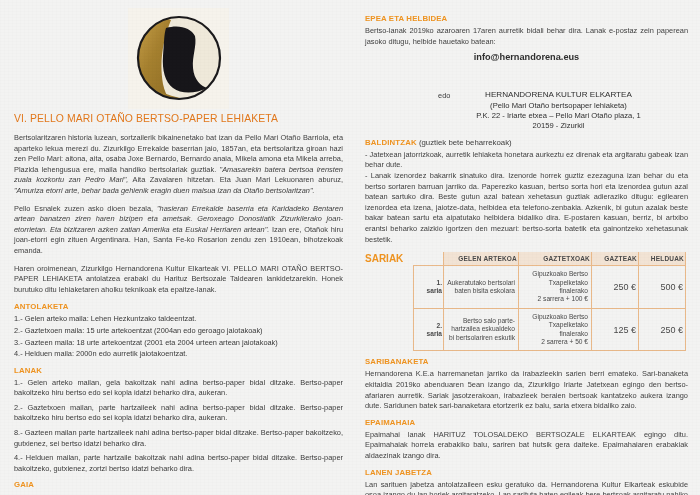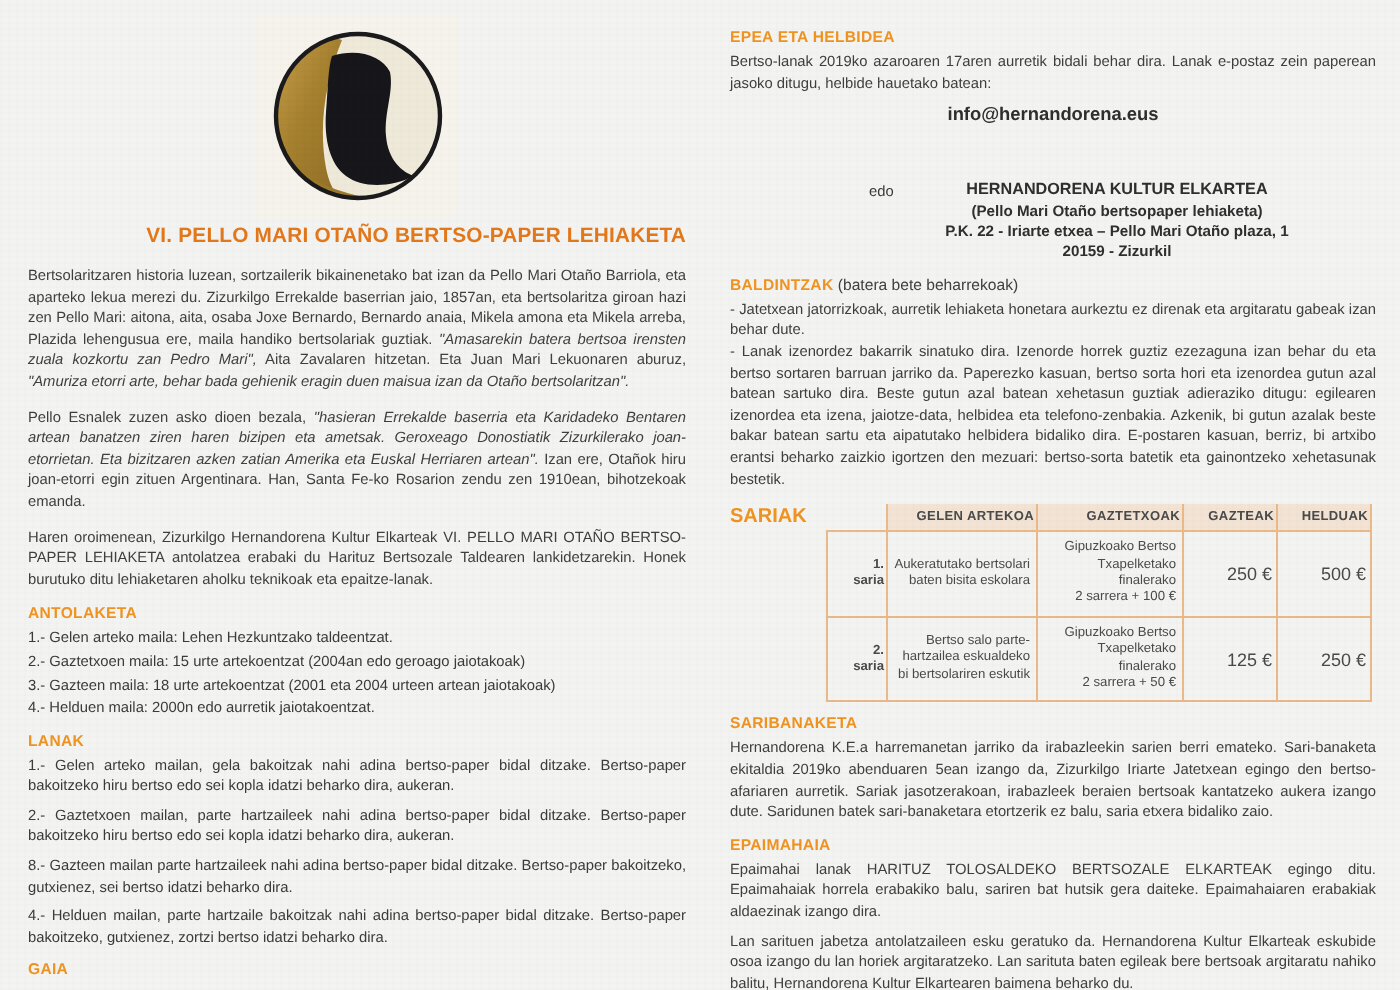--- a/index.html
+++ b/index.html
@@ -57,23 +57,23 @@
     width: 101px;
     height: 101px;
     background: #f6f3ec;
     display: flex;
     align-items: center;
     justify-content: center;
   }
   .logo-svg { display:block; }
 
   .doc-title {
-    text-align: right;
+    text-align: left;
     color: #e2781c;
-    font-weight: bold;
+    font-weight: normal;
     font-size: 10.4px;
     letter-spacing: .1px;
     margin: 1px 0 9px 0;
     white-space: nowrap;
   }
 
   
   p.body {
     font-size: 7.4px;
     line-height: 10.6px;
@@ -133,21 +133,21 @@
     font-size: 7.4px;
     width: 64px;
     text-align: center;
     padding-top: 1px;
     flex: none;
   }
   .addr-lines {
     text-align: center;
     font-size: 7.6px;
     line-height: 10.4px;
-    font-weight: bold;
+    font-weight: normal;
     color: #2f2f2f;
   }
   .addr-lines .l1 { font-size: 8.1px; }
 
   
   .sariak-wrap {
     display: flex;
     align-items: flex-start;
     margin-top: 4px;
   }
@@ -282,21 +282,21 @@
       <div class="addr-edo">edo</div>
       <div class="addr-lines">
         <div class="l1">HERNANDORENA KULTUR ELKARTEA</div>
         <div>(Pello Mari Otaño bertsopaper lehiaketa)</div>
         <div>P.K. 22 - Iriarte etxea – Pello Mari Otaño plaza, 1</div>
         <div>20159 - Zizurkil</div>
       </div>
     </div>
 
     <h2 class="section">
-      <span>BALDINTZAK</span><span class="suffix"> (batera bete beharrekoak)</span>
+      <span>BALDINTZAK</span><span class="suffix"> (guztiek bete beharrekoak)</span>
     </h2>
     <p class="body nogap">- Jatetxean jatorrizkoak, aurretik lehiaketa honetara aurkeztu ez direnak eta argitaratu gabeak izan behar dute.</p>
     <p class="body">- Lanak izenordez bakarrik sinatuko dira. Izenorde horrek guztiz ezezaguna izan behar du eta bertso sortaren barruan jarriko da. Paperezko kasuan, bertso sorta hori eta izenordea gutun azal batean sartuko dira. Beste gutun azal batean xehetasun guztiak adieraziko ditugu: egilearen izenordea eta izena, jaiotze-data, helbidea eta telefono-zenbakia. Azkenik, bi gutun azalak beste bakar batean sartu eta aipatutako helbidera bidaliko dira. E-postaren kasuan, berriz, bi artxibo erantsi beharko zaizkio igortzen den mezuari: bertso-sorta batetik eta gainontzeko xehetasunak bestetik.</p>
 
     <div class="sariak-wrap">
       <div class="sariak-label">SARIAK</div>
       <table class="prizes">
         <colgroup>
           <col class="c-rank">
             <col class="c-gelen">
@@ -347,18 +347,19 @@
         </tbody>
       </table>
     </div>
 
     <h2 class="section">SARIBANAKETA</h2>
     <p class="body tight">Hernandorena K.E.a harremanetan jarriko da irabazleekin sarien berri emateko. Sari-banaketa ekitaldia 2019ko abenduaren 5ean izango da, Zizurkilgo Iriarte Jatetxean egingo den bertso-afariaren aurretik. Sariak jasotzerakoan, irabazleek beraien bertsoak kantatzeko aukera izango dute. Saridunen batek sari-banaketara etortzerik ez balu, saria etxera bidaliko zaio.</p>
 
     <h2 class="section">EPAIMAHAIA</h2>
     <p class="body tight">Epaimahai lanak HARITUZ TOLOSALDEKO BERTSOZALE ELKARTEAK egingo ditu. Epaimahaiak horrela erabakiko balu, sariren bat hutsik gera daiteke. Epaimahaiaren erabakiak aldaezinak izango dira.</p>
 
+    <h2 class="section">LANEN JABETZA</h2>
     <p class="body tight">Lan sarituen jabetza antolatzaileen esku geratuko da. Hernandorena Kultur Elkarteak eskubide osoa izango du lan horiek argitaratzeko. Lan sarituta baten egileak bere bertsoak argitaratu nahiko balitu, Hernandorena Kultur Elkartearen baimena beharko du.</p>
 
     <h2 class="section">INFORMAZIO GARRANTZITSUA</h2>
 
   </div>
 </div>
 
 </body></html>

